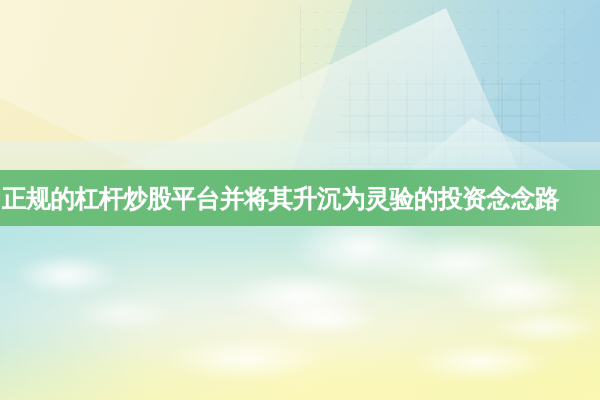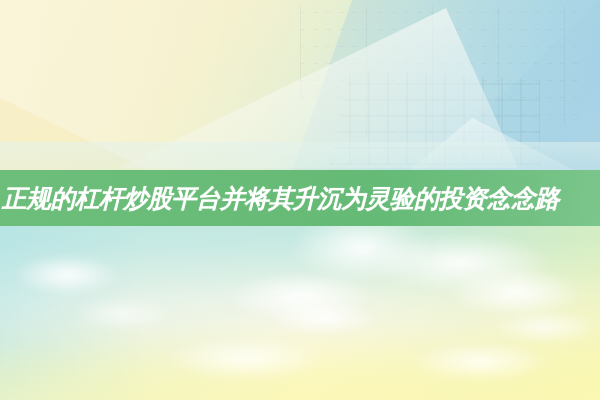--- a/index.html
+++ b/index.html
@@ -105,21 +105,20 @@
   
   .title-bar {
     position: absolute;
     left: 0; top: 170px;
     width: 600px;
     height: 56px;
     background: linear-gradient(96deg, #6cbe7a 0%, #69bc78 35%, #65ba76 62%, #72c183 88%, #7cc68c 100%);
     display: flex;
     align-items: center;
     overflow: hidden;
-    font-style: italic;
   }
   .title-text {
     color: #ffffff;
     font-family: "DejaVu Sans", "Liberation Sans", sans-serif;
     font-size: 25px;
     font-weight: 700;
     line-height: 1;
     letter-spacing: -0.4px;
     white-space: nowrap;
     padding-left: 2px;

